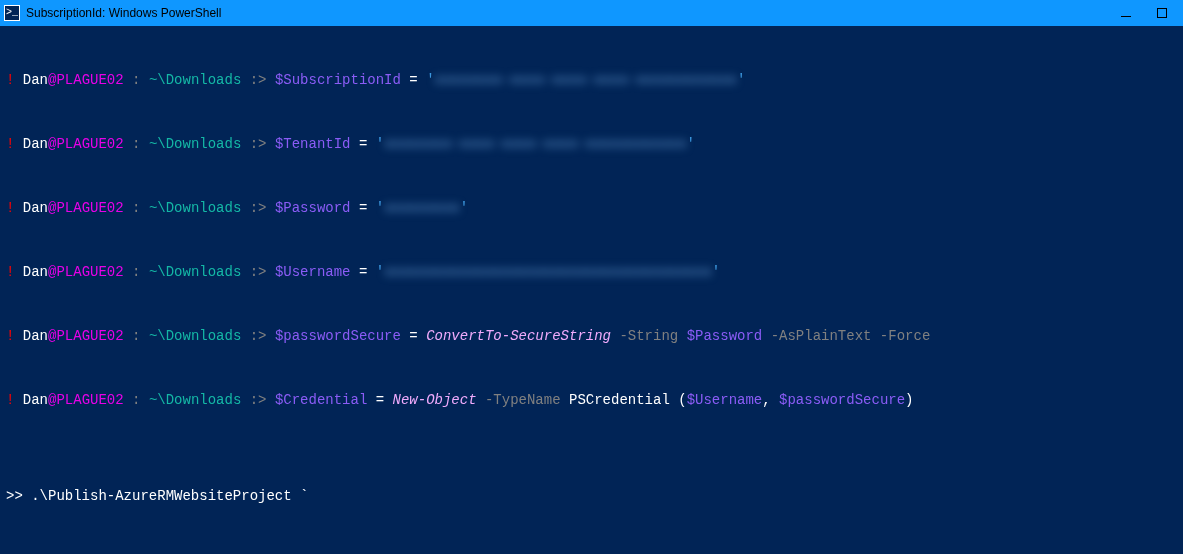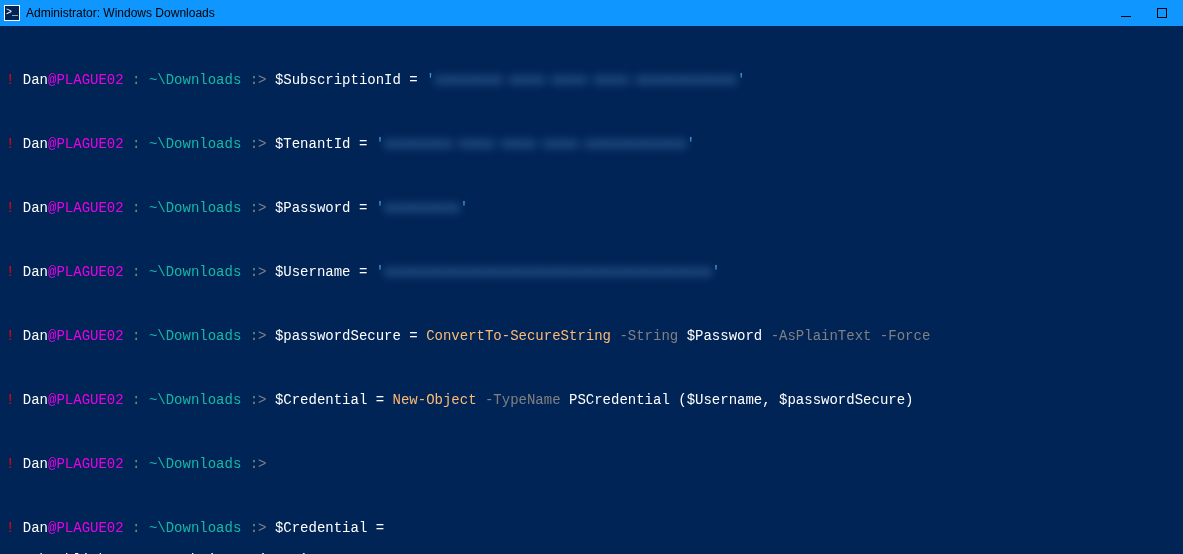--- a/index.html
+++ b/index.html
@@ -40,38 +40,38 @@
   .terminal {
     padding: 30px 6px 6px 6px;
     white-space: pre;
   }
   .line { min-height: 16px; }
   .c-red { color: #FF0000; }
   .c-white { color: #FFFFFF; font-family: Liberation Mono, monospace; }
   .c-magenta { color: #E800E8; }
   .c-gray { color: #808080; }
   .c-path { color: #14b8a6; }
-  .c-var { color: #ffffff; }
-  .c-yellow { color: #fdba74; }
+  .c-var { color: #8b5cf6; }
+  .c-yellow { color: #f0abfc; font-style: italic; }
   .c-str { color: #3A96DD; }
   .redact {
     display: inline-block;
     filter: blur(4px);
     color: #6aa0d8;
     user-select: none;
   }
   .spacer { height: 16px; }
 </style>
 </head>
 <body>
 
 <div class="titlebar">
   <div class="title-left">
     <div class="ps-icon">&gt;_</div>
-    <div class="title-text">Administrator: Windows Downloads</div>
+    <div class="title-text">SubscriptionId: Windows PowerShell</div>
   </div>
   <div class="title-right">
     <div class="win-btn">
         <div class="min-icon"></div>
       </div>
     <div class="win-btn">
         <div class="max-icon"></div>
       </div>
   </div>
 </div>
@@ -82,23 +82,21 @@
 <div class="line"><span class="c-red">!</span><span> </span><span class="c-white">Dan</span><span class="c-magenta">@</span><span class="c-magenta">PLAGUE02</span><span class="c-gray"> : </span><span class="c-path">~\Downloads</span><span class="c-gray"> :&gt; </span><span class="c-var">$TenantId</span><span class="c-white"> = </span><span class="c-str">'</span><span class="redact">xxxxxxxx-xxxx-xxxx-xxxx-xxxxxxxxxxxx</span><span class="c-str">'</span></div>
 <div class="spacer"></div>
 <div class="line"><span class="c-red">!</span><span> </span><span class="c-white">Dan</span><span class="c-magenta">@</span><span class="c-magenta">PLAGUE02</span><span class="c-gray"> : </span><span class="c-path">~\Downloads</span><span class="c-gray"> :&gt; </span><span class="c-var">$Password</span><span class="c-white"> = </span><span class="c-str">'</span><span class="redact">xxxxxxxxx</span><span class="c-str">'</span></div>
 <div class="spacer"></div>
 <div class="line"><span class="c-red">!</span><span> </span><span class="c-white">Dan</span><span class="c-magenta">@</span><span class="c-magenta">PLAGUE02</span><span class="c-gray"> : </span><span class="c-path">~\Downloads</span><span class="c-gray"> :&gt; </span><span class="c-var">$Username</span><span class="c-white"> = </span><span class="c-str">'</span><span class="redact">xxxxxxxxxxxxxxxxxxxxxxxxxxxxxxxxxxxxxxx</span><span class="c-str">'</span></div>
 <div class="spacer"></div>
 <div class="line"><span class="c-red">!</span><span> </span><span class="c-white">Dan</span><span class="c-magenta">@</span><span class="c-magenta">PLAGUE02</span><span class="c-gray"> : </span><span class="c-path">~\Downloads</span><span class="c-gray"> :&gt; </span><span class="c-var">$passwordSecure</span><span class="c-white"> = </span><span class="c-yellow">ConvertTo-SecureString</span><span class="c-gray"> -String </span><span class="c-var">$Password</span><span class="c-gray"> -AsPlainText -Force</span></div>
 <div class="spacer"></div>
 <div class="line"><span class="c-red">!</span><span> </span><span class="c-white">Dan</span><span class="c-magenta">@</span><span class="c-magenta">PLAGUE02</span><span class="c-gray"> : </span><span class="c-path">~\Downloads</span><span class="c-gray"> :&gt; </span><span class="c-var">$Credential</span><span class="c-white"> = </span><span class="c-yellow">New-Object</span><span class="c-gray"> -TypeName </span><span class="c-white">PSCredential</span><span class="c-white"> (</span><span class="c-var">$Username</span><span class="c-white">, </span><span class="c-var">$passwordSecure</span><span class="c-white">)</span></div>
 <div class="spacer"></div>
-<div class="line"><span class="c-red">!</span><span> </span><span class="c-white">Dan</span><span class="c-magenta">@</span><span class="c-magenta">PLAGUE02</span><span class="c-gray"> : </span><span class="c-path">~\Downloads</span><span class="c-gray"> :&gt; </span></div>
 <div class="spacer"></div>
-<div class="line"><span class="c-red">!</span><span> </span><span class="c-white">Dan</span><span class="c-magenta">@</span><span class="c-magenta">PLAGUE02</span><span class="c-gray"> : </span><span class="c-path">~\Downloads</span><span class="c-gray"> :&gt; </span><span class="c-var">$Credential</span><span class="c-white"> =</span></div>
 <div class="line c-white">&gt;&gt; .\Publish-AzureRMWebsiteProject `</div>
 
 
 
 
 
 
 
 
 

